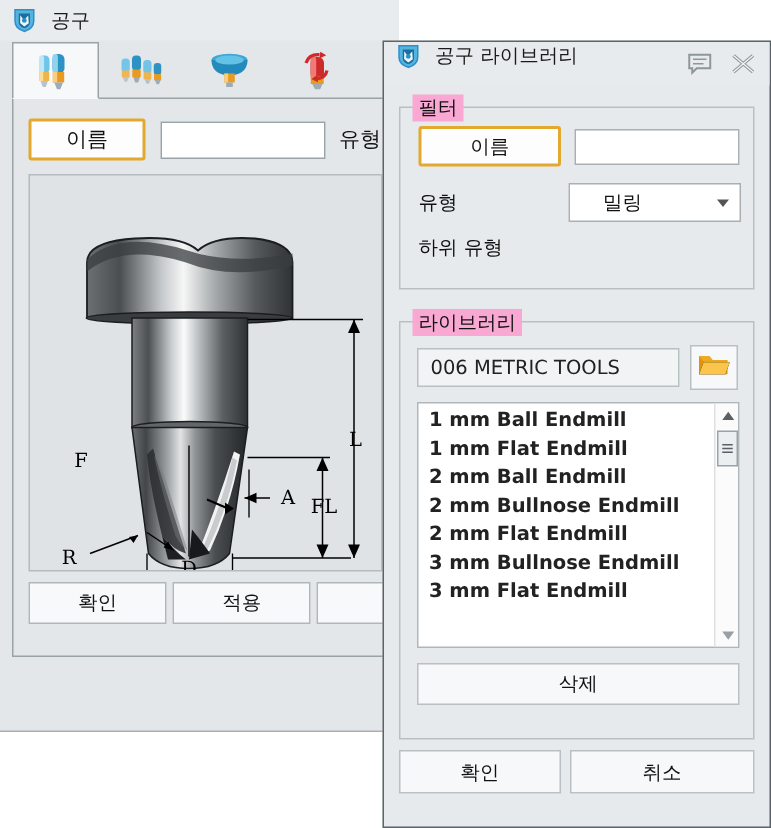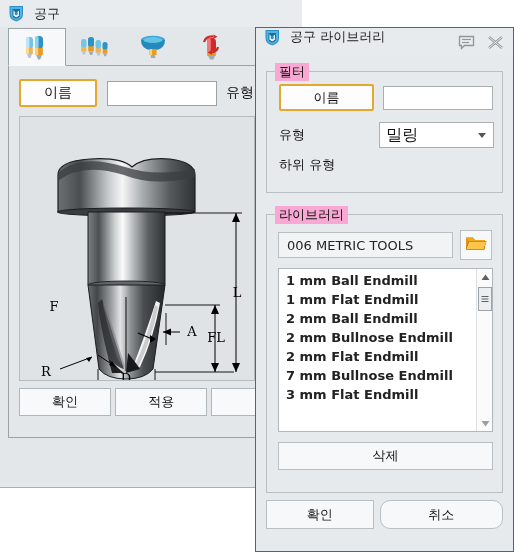--- a/index.html
+++ b/index.html
@@ -15,21 +15,21 @@
   
   .main-window {
     position: absolute; left: 0; top: 0;
     width: 266px; height: 488px;
     background: #e3e7e9;
     border-right: 1px solid #a8b0b4;
     border-bottom: 1px solid #a8b0b4;
   }
   .main-titlebar {
     position: absolute; left: 0; top: 0;
-    width: 302px; height: 27px;
+    width: 266px; height: 27px;
     background: #e9ecee;
     display: flex; align-items: center;
     padding-left: 7px;
   }
   .app-icon { width: 19px; height: 19px; flex: 0 0 19px; position: relative; }
   .main-title {
     font-size: 13px; color: #1a1a1a; margin-left: 8px;
     font-family: "DejaVu Sans", sans-serif;
   }
 
@@ -155,21 +155,21 @@
   }
   .fbtn-name {
     width: 95px; height: 27px;
     background: #fdfdfd; border: 2px solid #e3a82e; border-radius: 2px;
     display: flex; align-items: center; justify-content: center;
     font-size: 13px; color: #111;
   }
   .combo {
     height: 26px; background: #ffffff; border: 1px solid #a9b0b4;
     display: flex; align-items: center; position: relative;
-    padding-left: 6px; font-size: 16px; color: #111;
+    padding-left: 22px; font-size: 13px; color: #111;
   }
   .combo .arrow {
     position: absolute; right: 7px; top: 50%;
     width: 0; height: 0; margin-top: -2px;
     border-left: 4px solid transparent;
     border-right: 4px solid transparent;
     border-top: 5px solid #555;
   }
   .lib-field {
     height: 26px; background: #f2f3f4; border: 1px solid #b9c0c4;
@@ -487,21 +487,21 @@
         </div>
       </div>
 
       <div class="listbox" style="left:11px; top:53px; width:215px; height:164px;">
         <div class="list-items">
           <div class="litem">1 mm Ball Endmill</div>
           <div class="litem">1 mm Flat Endmill</div>
           <div class="litem">2 mm Ball Endmill</div>
           <div class="litem">2 mm Bullnose Endmill</div>
           <div class="litem">2 mm Flat Endmill</div>
-          <div class="litem">7 mm Bullnose Endmill</div>
+          <div class="litem">3 mm Bullnose Endmill</div>
           <div class="litem">3 mm Flat Endmill</div>
         </div>
 
         <div class="vscroll">
           <div class="sb-arrow sb-up">
             <svg width="9" height="7" viewBox="0 0 9 7">
                 <path d="M4.5 0.5 L8.5 6 L0.5 6 Z" fill="#5a6166"></path>
               </svg>
           </div>
           <div class="sb-thumb">
@@ -517,17 +517,17 @@
               </svg>
           </div>
         </div>
       </div>
 
       <div class="dbtn" style="position:absolute; left:11px; top:227px; width:215px; height:28px;">삭제</div>
     </div>
 
     <div style="position:absolute; left:10px; top:472px; width:237px; height:30px; display:flex; gap:6px;">
       <div class="dbtn" style="width:115px; height:29px;">확인</div>
-      <div class="dbtn" style="width:132px; height:29px;border-radius:10px;">취소</div>
+      <div class="dbtn" style="width:132px; height:29px;">취소</div>
     </div>
 
   </div>
 </div>
 
 </body></html>

